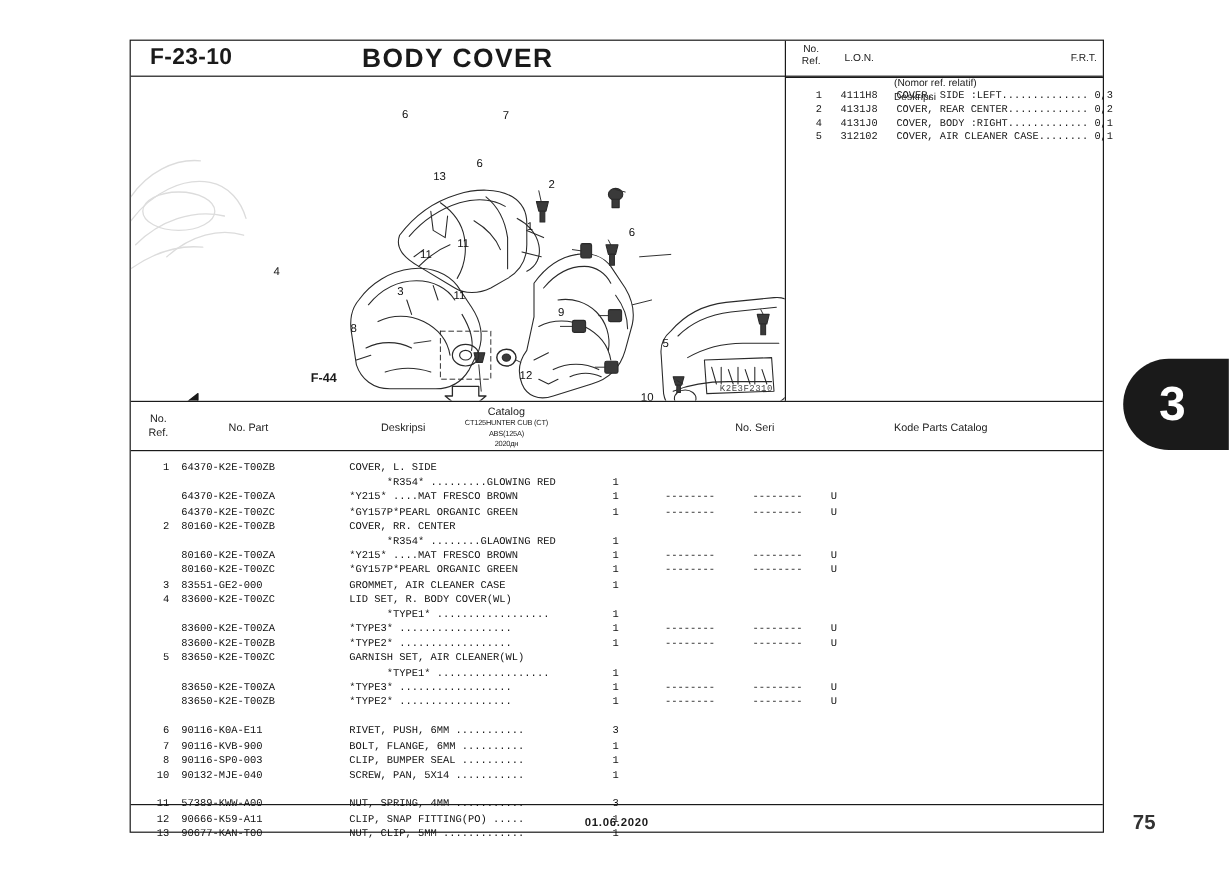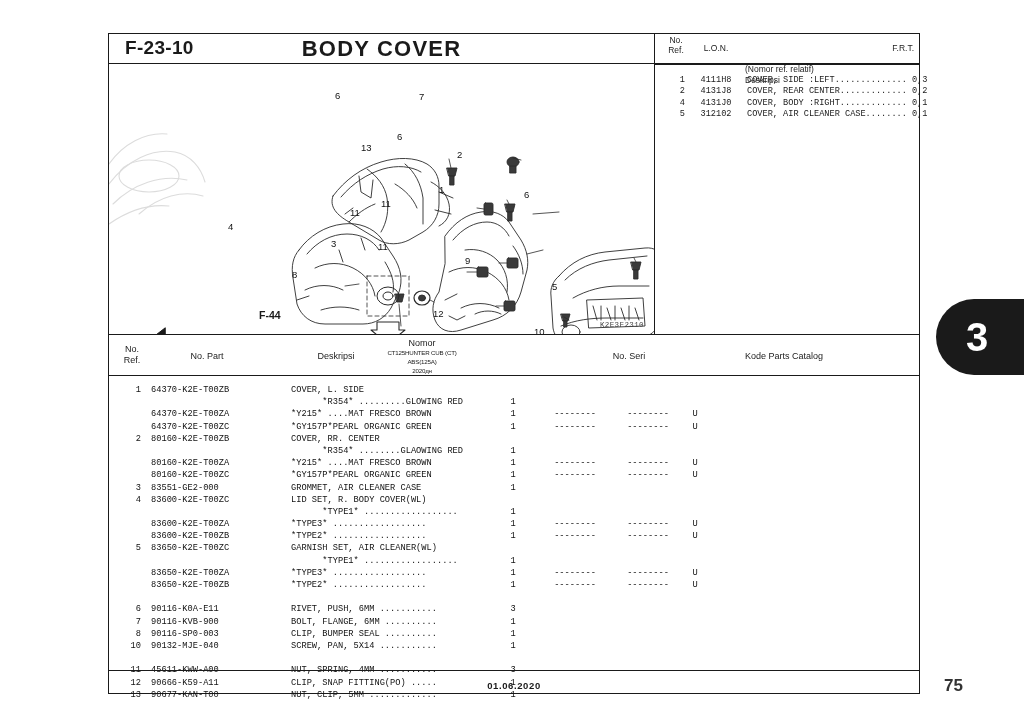--- a/index.html
+++ b/index.html
@@ -447,21 +447,21 @@
     </div>
 
     <div class="tbl-head">
       <div class="th th-noref">
         <span>No.</span><br>
         <span>Ref.</span>
       </div>
       <div class="th th-nopart">No. Part</div>
       <div class="th th-desk">Deskripsi</div>
       <div class="th th-jumlah">
-        <div class="big">Nomor</div>
+        <div class="big">Catalog</div>
         <div class="sub">CT125HUNTER CUB (CT)</div>
         <div class="sub">ABS(125A)</div>
         <div class="sub">2020дн</div>
       </div>
       <div class="th th-noseri">No. Seri</div>
       <div class="th th-kode">Kode Parts Catalog</div>
     </div>
 
     <div class="parts" id="parts-rows">
         <div class="p-row"><span class="c-no">1</span><span class="c-part">64370-K2E-T00ZB</span><span class="c-desc">COVER, L. SIDE</span><span class="c-qty"></span><span class="c-dash1"></span><span class="c-dash2"></span><span class="c-flag"></span></div>
@@ -480,21 +480,21 @@
         <div class="p-row"><span class="c-no">5</span><span class="c-part">83650-K2E-T00ZC</span><span class="c-desc">GARNISH SET, AIR CLEANER(WL)</span><span class="c-qty"></span><span class="c-dash1"></span><span class="c-dash2"></span><span class="c-flag"></span></div>
         <div class="p-row"><span class="c-no"></span><span class="c-part"></span><span class="c-desc">      *TYPE1* ..................</span><span class="c-qty">1</span><span class="c-dash1"></span><span class="c-dash2"></span><span class="c-flag"></span></div>
         <div class="p-row"><span class="c-no"></span><span class="c-part">83650-K2E-T00ZA</span><span class="c-desc">*TYPE3* ..................</span><span class="c-qty">1</span><span class="c-dash1">--------</span><span class="c-dash2">--------</span><span class="c-flag">U</span></div>
         <div class="p-row"><span class="c-no"></span><span class="c-part">83650-K2E-T00ZB</span><span class="c-desc">*TYPE2* ..................</span><span class="c-qty">1</span><span class="c-dash1">--------</span><span class="c-dash2">--------</span><span class="c-flag">U</span></div>
         <div class="p-row spacer"></div>
         <div class="p-row"><span class="c-no">6</span><span class="c-part">90116-K0A-E11</span><span class="c-desc">RIVET, PUSH, 6MM ...........</span><span class="c-qty">3</span><span class="c-dash1"></span><span class="c-dash2"></span><span class="c-flag"></span></div>
         <div class="p-row"><span class="c-no">7</span><span class="c-part">90116-KVB-900</span><span class="c-desc">BOLT, FLANGE, 6MM ..........</span><span class="c-qty">1</span><span class="c-dash1"></span><span class="c-dash2"></span><span class="c-flag"></span></div>
         <div class="p-row"><span class="c-no">8</span><span class="c-part">90116-SP0-003</span><span class="c-desc">CLIP, BUMPER SEAL ..........</span><span class="c-qty">1</span><span class="c-dash1"></span><span class="c-dash2"></span><span class="c-flag"></span></div>
         <div class="p-row"><span class="c-no">10</span><span class="c-part">90132-MJE-040</span><span class="c-desc">SCREW, PAN, 5X14 ...........</span><span class="c-qty">1</span><span class="c-dash1"></span><span class="c-dash2"></span><span class="c-flag"></span></div>
         <div class="p-row spacer"></div>
-        <div class="p-row"><span class="c-no">11</span><span class="c-part">45611-KWW-A00</span><span class="c-desc">NUT, SPRING, 4MM ...........</span><span class="c-qty">3</span><span class="c-dash1"></span><span class="c-dash2"></span><span class="c-flag"></span></div>
+        <div class="p-row"><span class="c-no">11</span><span class="c-part">57389-KWW-A00</span><span class="c-desc">NUT, SPRING, 4MM ...........</span><span class="c-qty">3</span><span class="c-dash1"></span><span class="c-dash2"></span><span class="c-flag"></span></div>
         <div class="p-row"><span class="c-no">12</span><span class="c-part">90666-K59-A11</span><span class="c-desc">CLIP, SNAP FITTING(PO) .....</span><span class="c-qty">1</span><span class="c-dash1"></span><span class="c-dash2"></span><span class="c-flag"></span></div>
         <div class="p-row"><span class="c-no">13</span><span class="c-part">90677-KAN-T00</span><span class="c-desc">NUT, CLIP, 5MM .............</span><span class="c-qty">1</span><span class="c-dash1"></span><span class="c-dash2"></span><span class="c-flag"></span></div>
       </div>
 
     <div class="bottom-rule"></div>
     <div class="footer-date">01.06.2020</div>
   </div>
 
   <div class="side-tab">
     <span>3</span>

